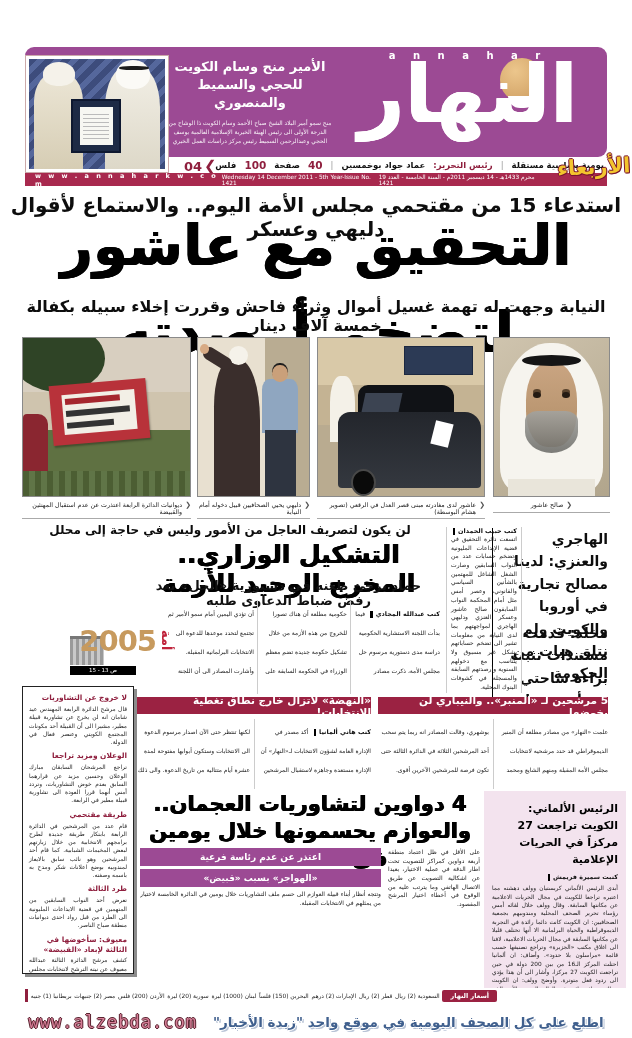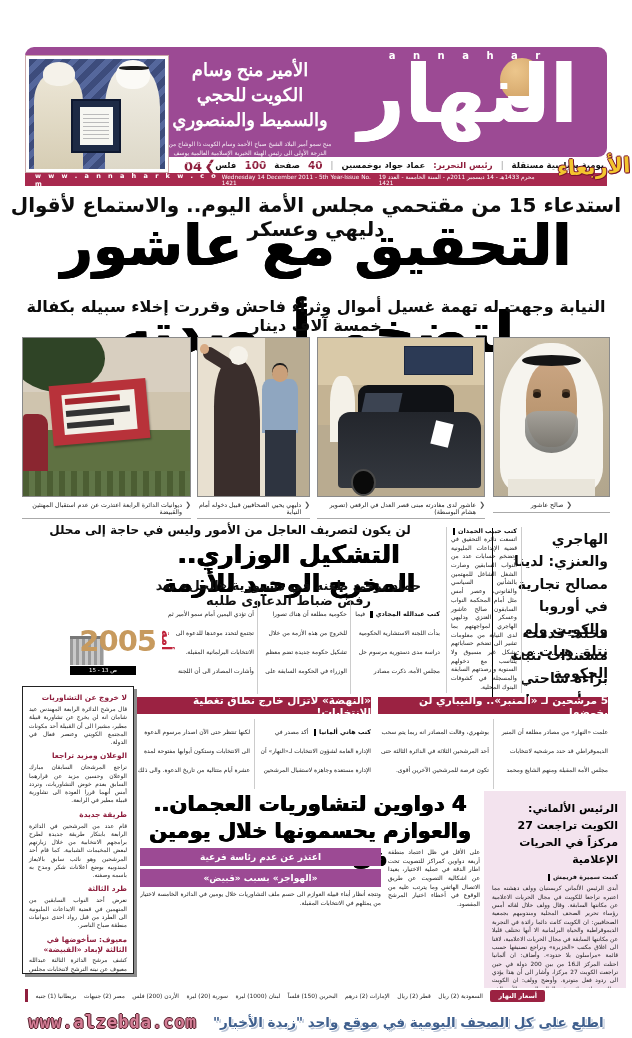--- a/index.html
+++ b/index.html
@@ -22,21 +22,21 @@
       background:repeating-linear-gradient(135deg,#3d4c7c 0 6px,#55679c 6px 12px);}
   .mp-man-l{position:absolute;left:4%;bottom:0;width:36%;height:88%;background:linear-gradient(#ece6d6,#d6cdb4);border-radius:45% 45% 0 0/30% 30% 0 0;}
   .mp-head-l{position:absolute;left:10%;top:3%;width:24%;height:22%;background:#f5f2ea;border-radius:50% 50% 42% 42%;}
   .mp-man-r{position:absolute;right:4%;bottom:0;width:40%;height:94%;background:linear-gradient(#f2efe6,#ddd8c8);border-radius:40% 40% 0 0;}
   .mp-head-r{position:absolute;right:11%;top:1%;width:25%;height:26%;background:#fbfaf6;border-radius:50% 50% 45% 45%;}
   .mp-agal{position:absolute;right:12%;top:6%;width:22%;height:4%;background:#1c1c1c;border-radius:40%;}
   .mp-cert{position:absolute;left:31%;top:36%;width:34%;height:46%;background:#1d2a45;border:2px solid #0e1830;}
   .mp-cert-in{position:absolute;left:14%;top:12%;right:14%;bottom:12%;background:#f7f7f2;
       background-image:repeating-linear-gradient(#bbb 0 1px,transparent 1px 4px);background-size:80% 70%;background-position:50% 60%;background-repeat:no-repeat;}
   .promo{left:168px;top:58px;width:164px;color:#fff;text-align:center;z-index:4;}
-  .promo-head{font-size:18px;font-weight:bold;line-height:1.4;font-family:Liberation Serif, serif;}
+  .promo-head{font-size:13px;font-weight:bold;line-height:1.4;}
   .promo-body{font-size:5.9px;line-height:1.55;margin-top:6px;opacity:.93;text-align:center;}
   .p04{left:184px;top:157px;color:#8f1f3e;font-weight:bold;font-size:13px;display:flex;align-items:center;gap:2px;direction:ltr;}
   .p04 .mk{font-size:15px;}
   .tagrow{right:28px;top:158px;height:14px;display:flex;align-items:center;gap:8px;font-size:8.5px;color:#111;}
   .tagrow .sep{color:#999;font-weight:normal;}
   .tagrow b{font-weight:bold;}
   .maroon{color:#8f1f3e;}
   .num{font-size:10.5px;font-weight:bold;color:#8f1f3e;}
   .topbar{left:25px;top:173px;width:582px;height:13px;background:#a8294e;color:#fff;display:flex;
       align-items:center;justify-content:space-between;padding:0 10px;box-sizing:border-box;direction:ltr;font-size:5.8px;}
@@ -116,28 +116,28 @@
   .colwrap{top:719px;height:70px;overflow:hidden;column-count:2;column-gap:8px;column-rule:.5px solid #ccc;}
   
   .dhead{left:140px;top:791px;width:340px;text-align:center;font-size:21px;font-weight:bold;line-height:1.3;color:#000;}
   .drow{left:140px;top:848px;width:340px;height:128px;display:flex;direction:rtl;gap:7px;overflow:hidden;}
   .dcol{overflow:hidden;}
   .pstrip{background:#9c4a94;color:#fff;font-size:9px;font-weight:bold;text-align:center;padding:4px 2px;margin-bottom:3px;}
   .gbox{left:484px;top:791px;width:142px;height:197px;background:#f3e3ee;padding:9px 8px;box-sizing:border-box;overflow:hidden;}
   .ghead{font-size:11px;font-weight:bold;line-height:1.55;text-align:right;color:#000;}
   .gbox .byline{margin:5px 0 3px;display:block;}
   
-  .prices{left:25px;top:988px;width:520px;height:15px;display:flex;direction:rtl;align-items:center;justify-content:space-between;}
+  .prices{left:25px;top:988px;width:472px;height:15px;display:flex;direction:rtl;align-items:center;justify-content:space-between;}
   .pr-label{background:#9b2242;color:#fff;font-size:6.5px;font-weight:bold;padding:2px 8px;border-radius:2px;}
   .pr-it{font-size:5.9px;color:#222;white-space:nowrap;}
   .pr-tick{width:3px;height:13px;background:#8f1f3e;}
   .adbar{left:0;top:1006px;width:632px;height:32px;display:flex;direction:rtl;align-items:center;justify-content:center;gap:16px;}
   .ad-text{font-size:13.5px;font-weight:bold;color:#40608e;
       text-shadow:1px 0 0 #fff,-1px 0 0 #fff,0 1px 0 #fff,0 -1px 0 #fff,2px 2px 0 #b9c4d6;}
-  .ad-url{font-family:"DejaVu Sans Mono",monospace;direction:ltr;font-size:17px;font-weight:bold;color:#d47e96;letter-spacing:1px;
+  .ad-url{font-family:"DejaVu Sans Mono",monospace;direction:ltr;font-size:17px;font-weight:normal;color:#d47e96;letter-spacing:1px;
       text-shadow:1px 0 0 #5a2430,-1px 0 0 #5a2430,0 1px 0 #5a2430,0 -1px 0 #5a2430;}
 </style>
 </head>
 <body>
 
 <div class="page">
 
   <div class="abs mast-bg"></div>
   <div class="abs logo-ball"></div>
   <div class="abs logo-ball-cres"></div>
@@ -271,21 +271,21 @@
     <div class="a um-year">2005</div>
     <div class="a um-word">أمة</div>
     <div class="a um-pg">ص 13 - 15</div>
   </div>
 
   <div class="abs railbox">
     <div class="rail-head" style="margin-top:0;">لا خروج عن التشاوريات</div>
     <div class="rail-bt">قال مرشح الدائرة الرابعة المهندس عيد شامان انه لن يخرج عن تشاورية قبيلة مطير، مشيرا الى أن القبيلة أحد مكونات المجتمع الكويتي وعنصر فعال في الدولة.</div>
     <div class="rail-head">الوعلان ومزيد تراجعا</div>
     <div class="rail-bt">تراجع المرشحان السابقان مبارك الوعلان وحسين مزيد عن قرارهما السابق بعدم خوض التشاوريات، وتردد أمس أنهما قررا العودة الى تشاورية قبيلة مطير في الرابعة.</div>
-    <div class="rail-head">طريقة جديدة</div>
+    <div class="rail-head">طريقة مقتحمي</div>
     <div class="rail-bt">قام عدد من المرشحين في الدائرة الرابعة بابتكار طريقة جديدة لطرح برامجهم الانتخابية من خلال زيارتهم لبعض المخيمات الشبابية. كما قام أحد المرشحين وهو نائب سابق بالايعاز لمندوبيه بوضع اعلانات شكر ومدح به باسمه وصفته.</div>
     <div class="rail-head">طرد الثالثة</div>
     <div class="rail-bt">تعرض أحد النواب السابقين من المتهمين في قضية الايداعات المليونية الى الطرد من قبل رواد احدى ديوانيات منطقة صباح الناصر.</div>
     <div class="rail-head">معيوف: سأخوضها في الثالثة لإبعاد «القبيضة»</div>
     <div class="rail-bt">كشف مرشح الدائرة الثالثة عبدالله معيوف عن نيته الترشح لانتخابات مجلس الأمة المقبلة نظرا للمساحة الماسة للتغيير على مستوى المنطقة التشريعية لاسيما بعد التصدع الذي أصاب العلاقة بين النواب والمواطنين على خلفية قضية الايداعات المليونية لمن وصفوا بالنواب «القبيضة».</div>
   </div>
 
   <div class="abs redbar" style="left:378px;width:230px;">5 مرشحين لـ «المنبر».. والنيباري لن يخوضها</div>
   <div class="abs colwrap" style="left:378px;width:230px;">
     <span class="bt">علمت «النهار» من مصادر مطلعة أن المنبر الديموقراطي قد حدد مرشحيه لانتخابات مجلس الأمة المقبلة ومنهم الشايع ومحمد بوشهري، وقالت المصادر انه ربما يتم سحب أحد المرشحين الثلاثة في الدائرة الثالثة حتى تكون فرصة للمرشحين الآخرين أقوى. وكشفت المصادر أن «الخلافات المتوترة» والمواجهة السابقة التي كانت بين المنبر والتحالف الوطني في الانتخابات السابقة قد تم القضاء عليها وسيتم هناك تنسيق بين الطرفين بعد أن عادت المياه الى مجاريها بين الطرفين.</span>

